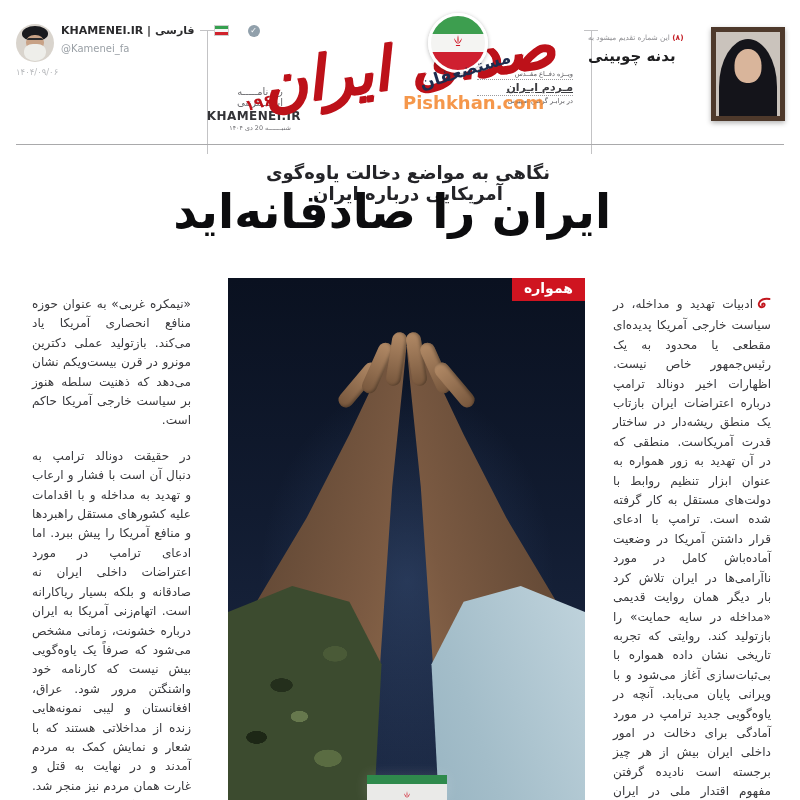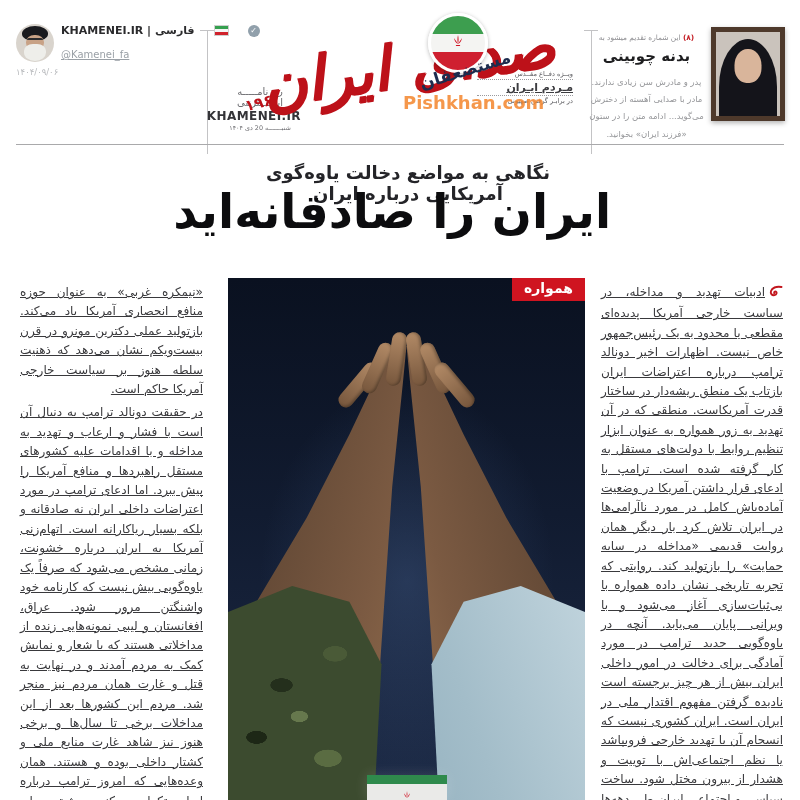--- a/index.html
+++ b/index.html
@@ -22,21 +22,21 @@
   .tweet-head{display:flex;align-items:flex-start;gap:7px;}
   .avatar{width:38px;height:38px;border-radius:50%;background:#d9d4cd;position:relative;overflow:hidden;flex:none;}
   .turban{position:absolute;left:6px;top:2px;width:26px;height:15px;background:#191a1e;border-radius:50% 50% 46% 46%;}
   .face{position:absolute;left:10px;top:11px;width:18px;height:15px;background:#c8a286;border-radius:46%;}
   .beard{position:absolute;left:8px;top:20px;width:22px;height:17px;background:#eeeeea;border-radius:42% 42% 52% 52%;}
   .glasses{position:absolute;left:11px;top:14px;width:16px;height:5px;border-top:2px solid #2c2c2e;border-radius:2px;}
   .t-meta{min-width:0;}
   .t-name-row{display:flex;align-items:center;gap:19px;font-size:11px;font-weight:bold;color:#2b2b2d;white-space:nowrap;}
   .mini-flag{width:13px;height:9px;flex:none;background:linear-gradient(180deg,#35a04f 0 33%,#f4f4f4 33% 66%,#d0222c 66%);border:0.5px solid #cfcfcf;}
   .verified{width:12px;height:12px;flex:none;border-radius:50%;background:#91a0ab;color:#fff;font-size:8px;line-height:12px;text-align:center;font-weight:bold;}
-  .t-handle{font-size:10px;color:#9aa0a6;margin-top:12px;text-decoration:underline;}
+  .t-handle{font-size:10px;color:#9aa0a6;margin-top:6px;}
   .t-body{margin-top:9px;direction:rtl;text-align:right;font-size:10.6px;line-height:1.95;color:#97989b;}
   .t-date{margin-top:5px;font-size:8.5px;color:#b8babd;text-align:left;direction:ltr;}
 
   
   .paper-info{position:absolute;left:219px;top:86px;width:82px;text-align:center;color:#55555а;}
   .pi-kind{font-size:10px;color:#6a6a6e;}
   .pi-brand{font-size:12px;font-weight:bold;color:#343438;letter-spacing:.4px;margin:1px 0;}
   .pi-date{font-size:6.4px;color:#6a6a6e;}
 
   
@@ -53,42 +53,42 @@
              color:#1d2c4e;font-weight:bold;font-size:17px;}
   .m-issue{position:absolute;left:20px;top:90px;transform:rotate(-14deg);
            color:#bd1119;font-weight:bold;font-size:15px;}
   .m-note{position:absolute;left:252px;top:66px;width:96px;color:#3d3d41;}
   .m-note .n1,.m-note .n3{font-size:6.6px;color:#5a5a5e;}
   .m-note .n2{font-size:11px;font-weight:bold;letter-spacing:1.5px;border-top:1px dotted #9a9a9e;border-bottom:1px dotted #9a9a9e;padding:1px 0;margin:1px 0;text-decoration:underline;}
   .watermark{position:absolute;left:178px;top:88px;direction:ltr;color:rgba(243,133,44,.85);
              font-size:18px;font-weight:bold;}
 
   
-  .ded-text{position:absolute;left:588px;top:33px;width:117px;text-align:center;}
+  .ded-text{position:absolute;left:588px;top:33px;width:117px;text-align:left;}
   .ded-intro{font-size:7.4px;color:#8f8f93;}
   .ded-num{color:#c52128;font-weight:bold;}
   .ded-title{font-size:15px;font-weight:bold;color:#1e1e20;line-height:1.5;margin-top:3px;}
   .ded-body{margin-top:6px;font-size:8.5px;line-height:2.05;color:#96979a;}
   .ded-photo{position:absolute;left:711px;top:27px;width:64px;height:84px;background:#cac3bc;
              border:5px solid #4e392b;box-shadow:0 2px 5px rgba(0,0,0,.3);overflow:hidden;}
   .chador{position:absolute;left:3px;right:3px;top:7px;bottom:0;background:#14141a;
           border-radius:50% 50% 6% 6% / 62% 62% 0 0;}
   .dface{position:absolute;left:50%;top:17px;transform:translateX(-50%);width:27px;height:34px;
          background:#d9b59b;border-radius:48% 48% 44% 44%;}
 
   
   .kicker{position:absolute;left:225px;top:162px;width:366px;text-align:center;
           font-size:18px;font-weight:bold;color:#242428;}
   .headline{position:absolute;left:205px;top:184px;width:406px;text-align:center;
             font-size:47px;font-weight:bold;color:#0c0c0e;white-space:nowrap;letter-spacing:-1px;}
 
   
   .col{position:absolute;top:279px;height:521px;overflow:hidden;text-align:justify;
        font-size:12.1px;line-height:19.4px;color:#39393c;}
-  .col p{margin:4px;text-decoration:underline;}
+  .col p{margin:16px;}
   .col-left{left:16px;width:191px;}
   .col-right{left:597px;width:190px;}
   .lead-mark{display:inline-block;vertical-align:-2px;margin-left:3px;}
 
   
   .photo{position:absolute;left:228px;top:278px;width:357px;height:522px;overflow:hidden;
          background:linear-gradient(180deg,#0a1120 0%,#111b30 45%,#1d2b47 100%);}
   .glow{position:absolute;left:50%;top:58%;width:320px;height:430px;transform:translate(-50%,-50%);
         background:radial-gradient(ellipse at center,rgba(80,110,160,.33),transparent 65%);}
   .layer{position:absolute;inset:0;}
@@ -178,21 +178,20 @@
   </div>
 
   <div class="ded-text">
     <div class="ded-intro">
       <span class="ded-num">(۸)</span>
       <span>این شماره تقدیم میشود به</span>
     </div>
     <div class="ded-title">
       <div>بدنه چوبینی</div>
     </div>
-    <div class="ded-body">پدر و مادرش سن زیادی ندارند. مادر با صدایی آهسته از دخترش می‌گوید... ادامه متن را در ستون «فرزند ایران» بخوانید.</div>
   </div>
   <div class="ded-photo">
     <div class="chador"></div>
     <div class="dface"></div>
   </div>
 
   <div class="kicker">نگاهی به مواضع دخالت یاوه‌گوی آمریکایی درباره ایران</div>
   <div class="headline">ایران را صادقانه‌اید</div>
 
   <div class="col col-left">

